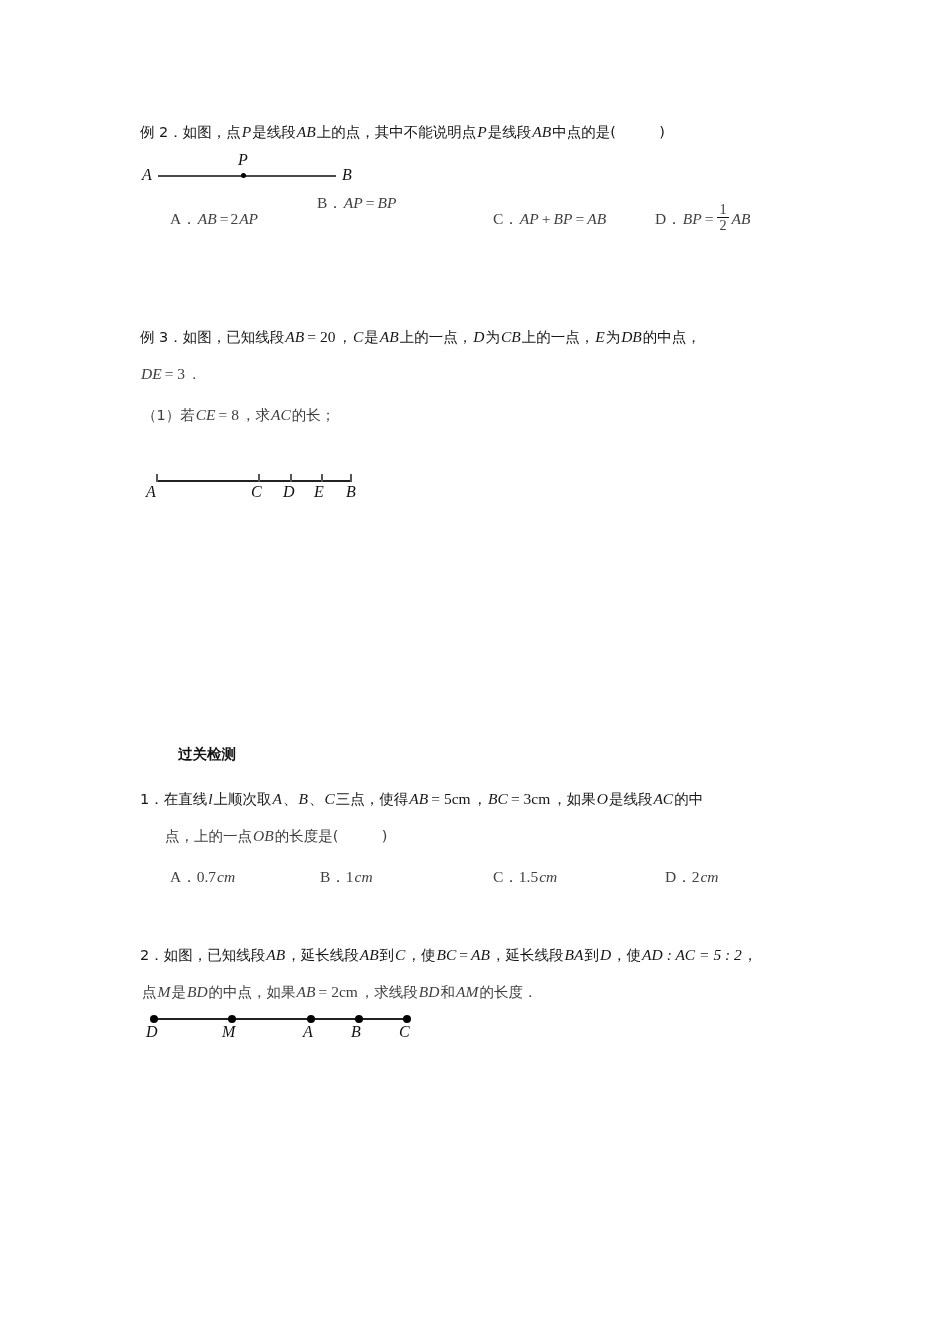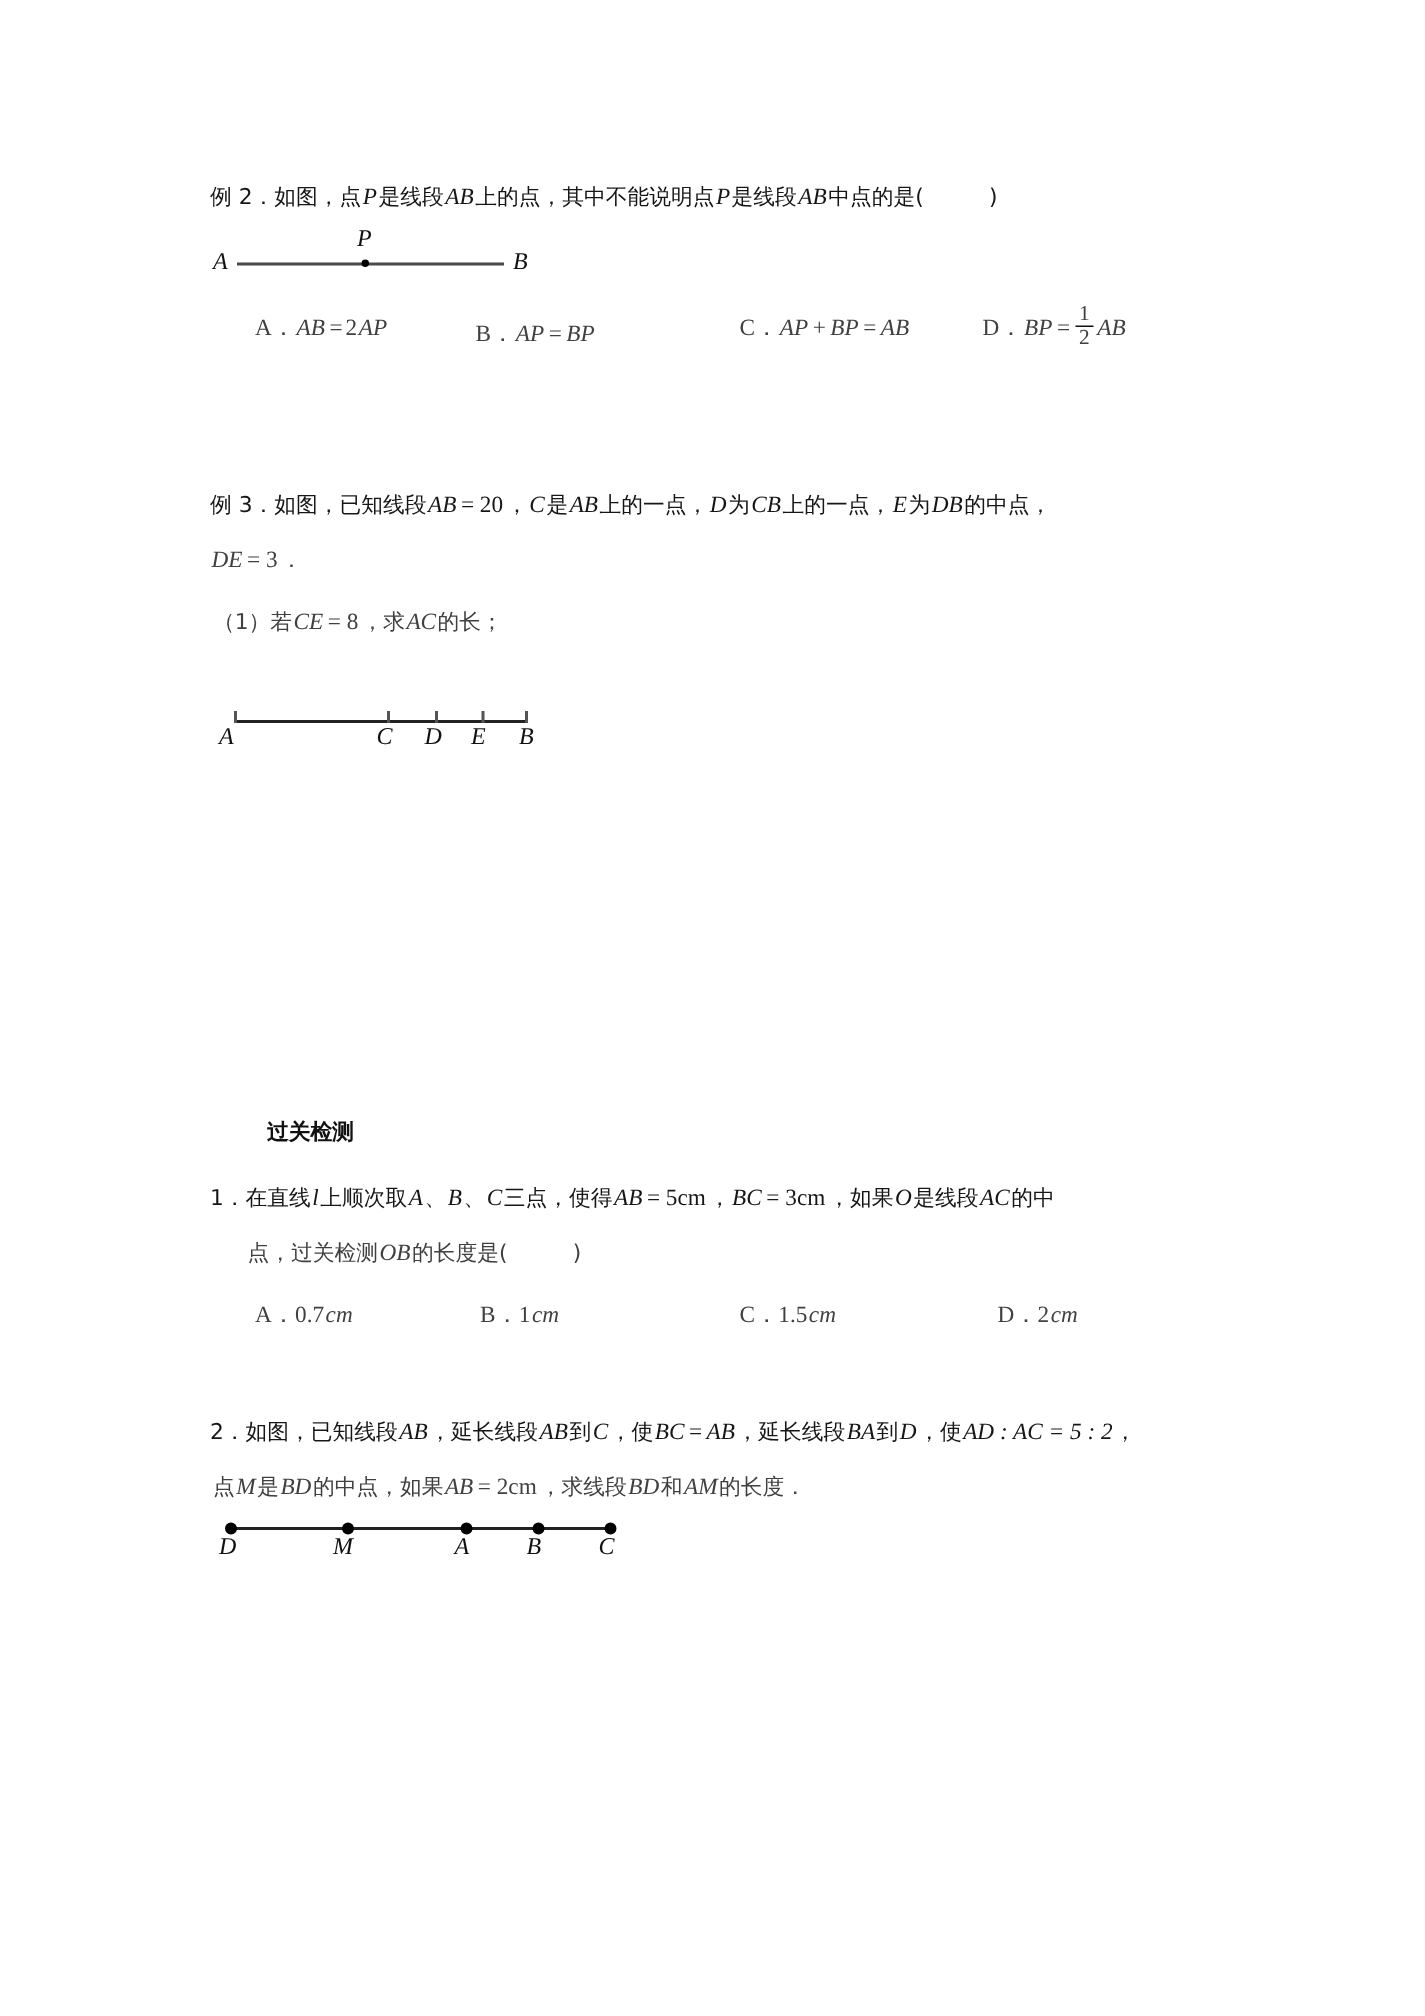--- a/index.html
+++ b/index.html
@@ -123,21 +123,21 @@
     <div class="dot" style="left:101px; top:13px;"></div>
     <span class="pt-label" style="left:2px; top:6px;">A</span>
     <span class="pt-label" style="left:98px; top:-9px;">P</span>
     <span class="pt-label" style="left:202px; top:6px;">B</span>
   </div>
 
   <div class="block" style="left:170px; top:200px;">
     <span class="opt-label">A．</span><span class="mi">AB</span><span class="op">=</span><span class="mn">2</span><span class="mi">AP</span>
   </div>
 
-  <div class="block" style="left:317px; top:204px;">
+  <div class="block" style="left:317px; top:184px;">
     <span class="opt-label">B．</span><span class="mi">AP</span><span class="op">=</span><span class="mi">BP</span>
   </div>
 
   <div class="block" style="left:493px; top:200px;">
     <span class="opt-label">C．</span><span class="mi">AP</span><span class="op">+</span><span class="mi">BP</span><span class="op">=</span><span class="mi">AB</span>
   </div>
 
   <div class="block" style="left:655px; top:200px;">
     <span class="opt-label">D．</span><span class="mi">BP</span><span class="op">=</span><span class="frac"><span class="num">1</span><span class="den">2</span></span><span class="mi">AB</span>
   </div>
@@ -169,21 +169,21 @@
     <span class="pt-label" style="left:206px; top:13px;">B</span>
   </div>
 
   <div class="heading" style="left:140px; top:745px;margin-left:38px;">过关检测</div>
 
   <div class="para" style="left:140px; top:780px; width:730px;">
     <span class="cjk">1．</span><span class="cjk">在直线</span><span class="mi">l</span><span class="cjk">上顺次取</span><span class="mi">A</span><span class="cjk">、</span><span class="mi">B</span><span class="cjk">、</span><span class="mi">C</span><span class="cjk">三点，使得</span><span class="mi">AB</span><span class="op">= 5cm</span><span class="cjk">，</span><span class="mi">BC</span><span class="op">= 3cm</span><span class="cjk">，如果</span><span class="mi">O</span><span class="cjk">是线段</span><span class="mi">AC</span><span class="cjk">的中</span>
   </div>
 
   <div class="block" style="left:165px; top:817px;">
-    <span class="cjk">点，过关检测</span><span class="mi">OB</span><span class="cjk">的长度是</span><span class="cjk">(　　　)</span>
+    <span class="cjk">点，上的一点</span><span class="mi">OB</span><span class="cjk">的长度是</span><span class="cjk">(　　　)</span>
   </div>
 
   <div class="block" style="left:170px; top:858px;">
     <span class="opt-label">A．</span><span class="mn">0.7</span><span class="mi">cm</span>
   </div>
   <div class="block" style="left:320px; top:858px;">
     <span class="opt-label">B．</span><span class="mn">1</span><span class="mi">cm</span>
   </div>
   <div class="block" style="left:493px; top:858px;">
     <span class="opt-label">C．</span><span class="mn">1.5</span><span class="mi">cm</span>

